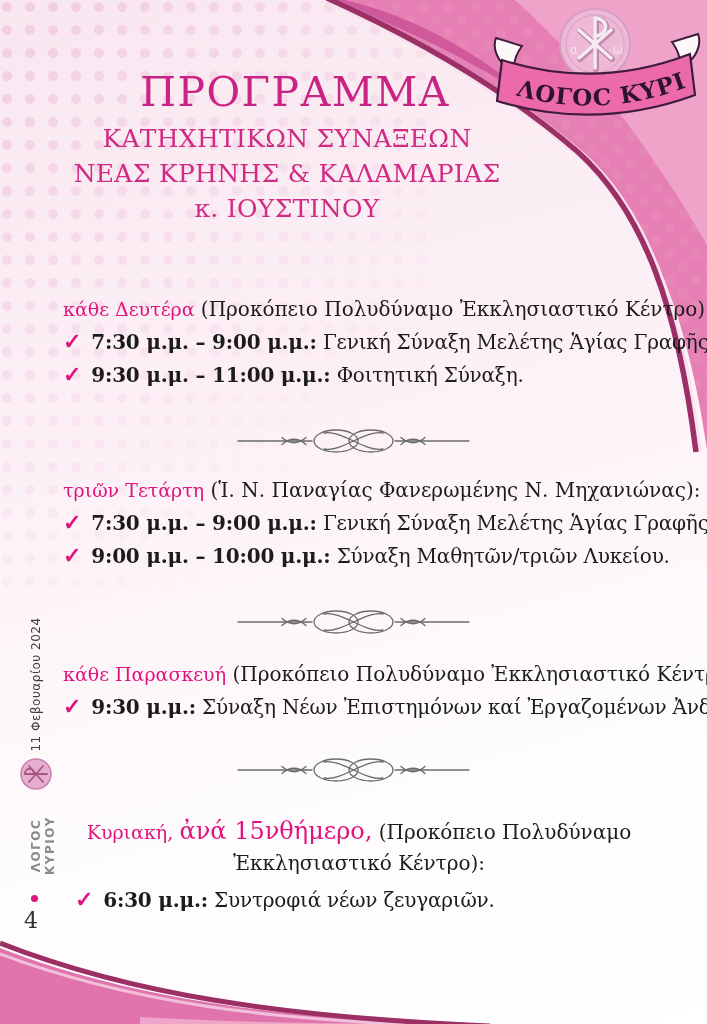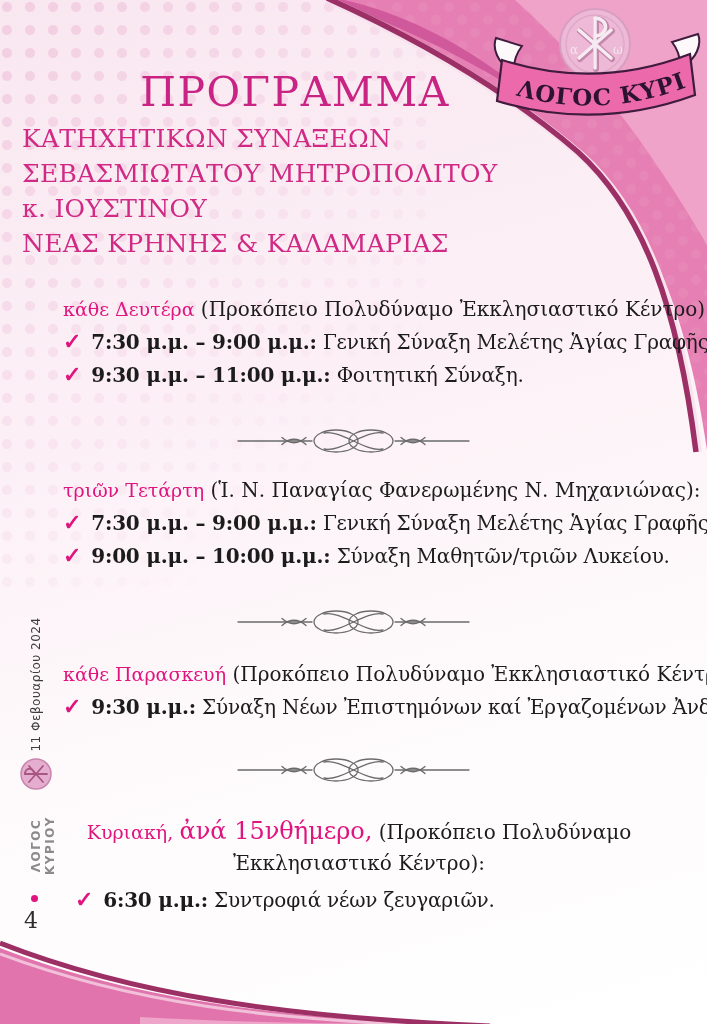--- a/index.html
+++ b/index.html
@@ -18,21 +18,21 @@
   .top-deco,.bottom-deco,.logo{position:absolute;pointer-events:none;}
   .top-deco{left:0;top:0;}
   .bottom-deco{left:0;bottom:0;}
   .logo{left:488px;top:2px;}
 
   .title{
     position:absolute;left:20px;top:68px;width:550px;text-align:center;
     color:#c92383;font-size:41px;letter-spacing:1.5px;
   }
   .subtitles{
-    position:absolute;left:22px;top:121px;width:574px;text-align:left;
+    position:absolute;left:0;top:121px;width:574px;text-align:center;
     color:#d02a85;font-size:25px;line-height:35px;letter-spacing:0.3px;
   }
 
   .section{position:absolute;left:63px;width:610px;color:#1c1c1c;}
   .sec1{top:297px}.sec2{top:478px}.sec3{top:662px}.sec4{top:816px;left:55px;width:608px;}
   .sec-h{white-space:nowrap;margin:0 0 7px 0;font-size:20px;}
   .sec4 .sec-h{white-space:normal;text-align:center;line-height:31px;}
   .day{color:#e0147f;font-size:19px;}
   .note{color:#e0147f;font-size:24px;}
   .loc{color:#1c1c1c;font-size:20px;}
@@ -113,23 +113,22 @@
       <path id="bannerArc" d="M24 92 Q109 118 196 86" fill="none"></path>
       <text font-size="23" font-weight="bold" fill="#2d1232" letter-spacing="1" font-family="DejaVu Serif, serif">
         <textPath href="#bannerArc" startOffset="4">ΛΟΓΟC ΚΥΡΙΟΥ</textPath>
       </text>
     </g>
   </svg>
 
   <div class="title">ΠΡΟΓΡΑΜΜΑ</div>
   <div class="subtitles">
     <div>ΚΑΤΗΧΗΤΙΚΩΝ ΣΥΝΑΞΕΩΝ</div>
-    <div>ΣΕΒΑΣΜΙΩΤΑΤΟΥ ΜΗΤΡΟΠΟΛΙΤΟΥ</div>
+    <div>ΝΕΑΣ ΚΡΗΝΗΣ &amp; ΚΑΛΑΜΑΡΙΑΣ</div>
     <div>κ. ΙΟΥΣΤΙΝΟΥ</div>
-    <div>ΝΕΑΣ ΚΡΗΝΗΣ &amp; ΚΑΛΑΜΑΡΙΑΣ</div>
   </div>
 
   <div class="section sec1">
     <div class="sec-h">
       <span class="day">κάθε Δευτέρα</span>
       <span class="loc">(Προκόπειο Πολυδύναμο Ἐκκλησιαστικό Κέντρο):</span>
     </div>
     <div class="item">
       <span class="check">✓</span><span class="time">7:30 μ.μ. – 9:00 μ.μ.:</span>
       <span>Γενική Σύναξη Μελέτης Ἁγίας Γραφῆς</span>

